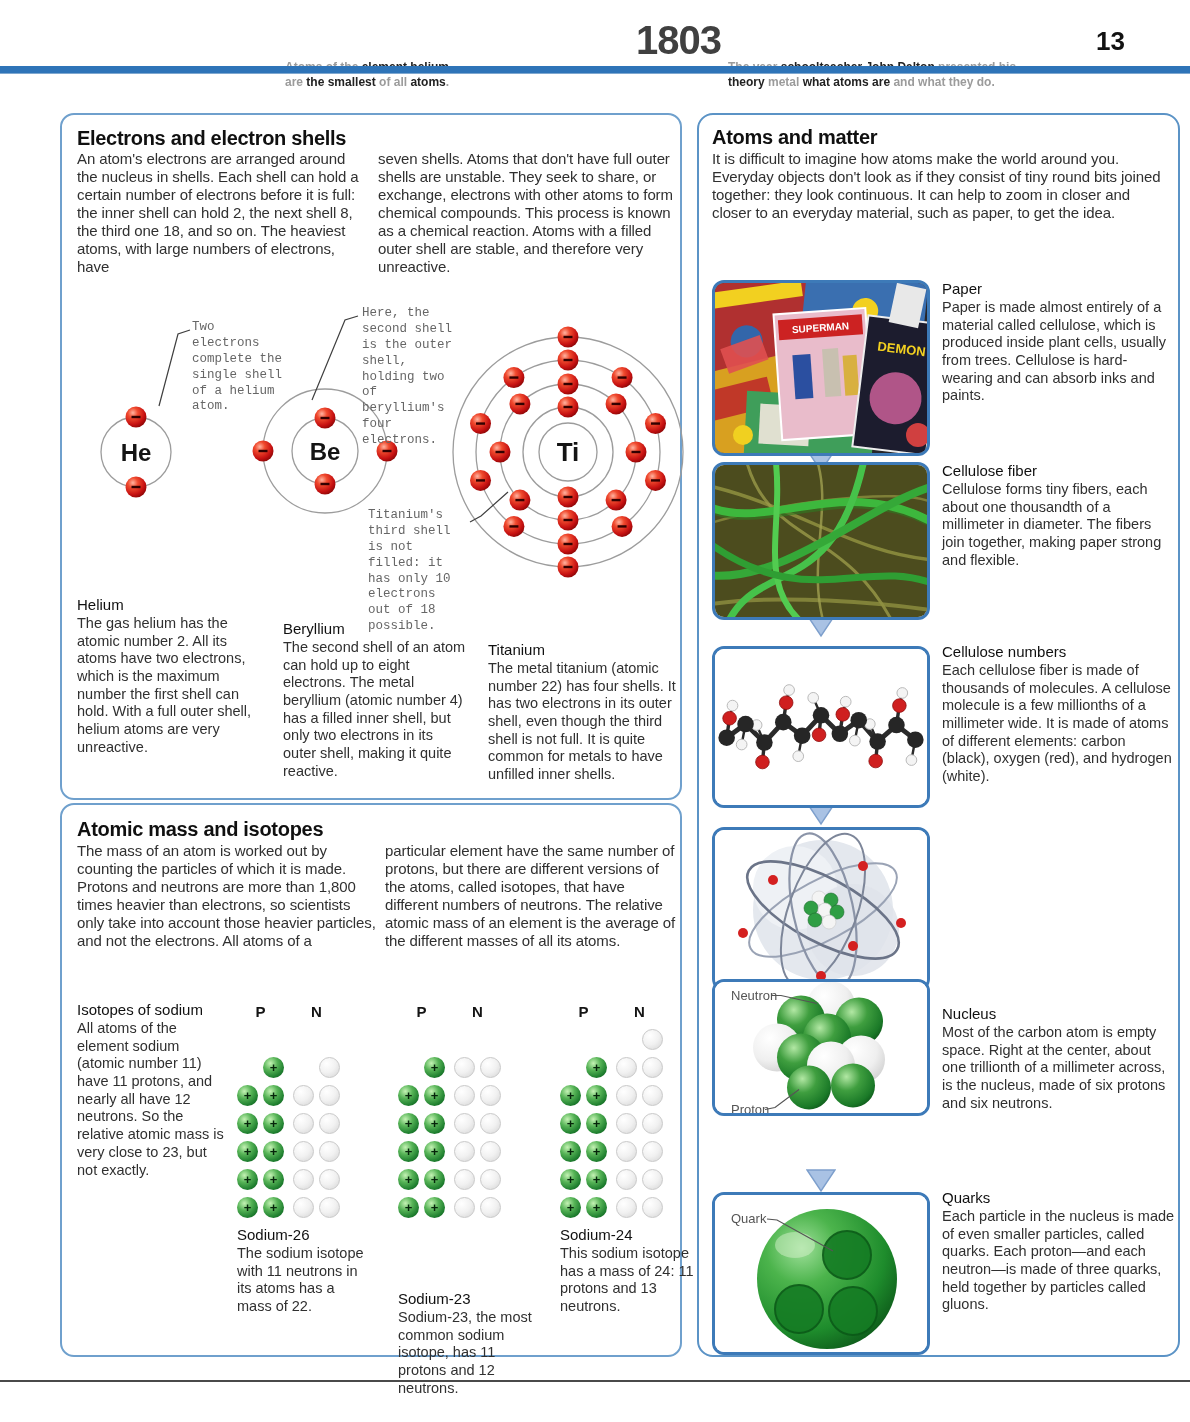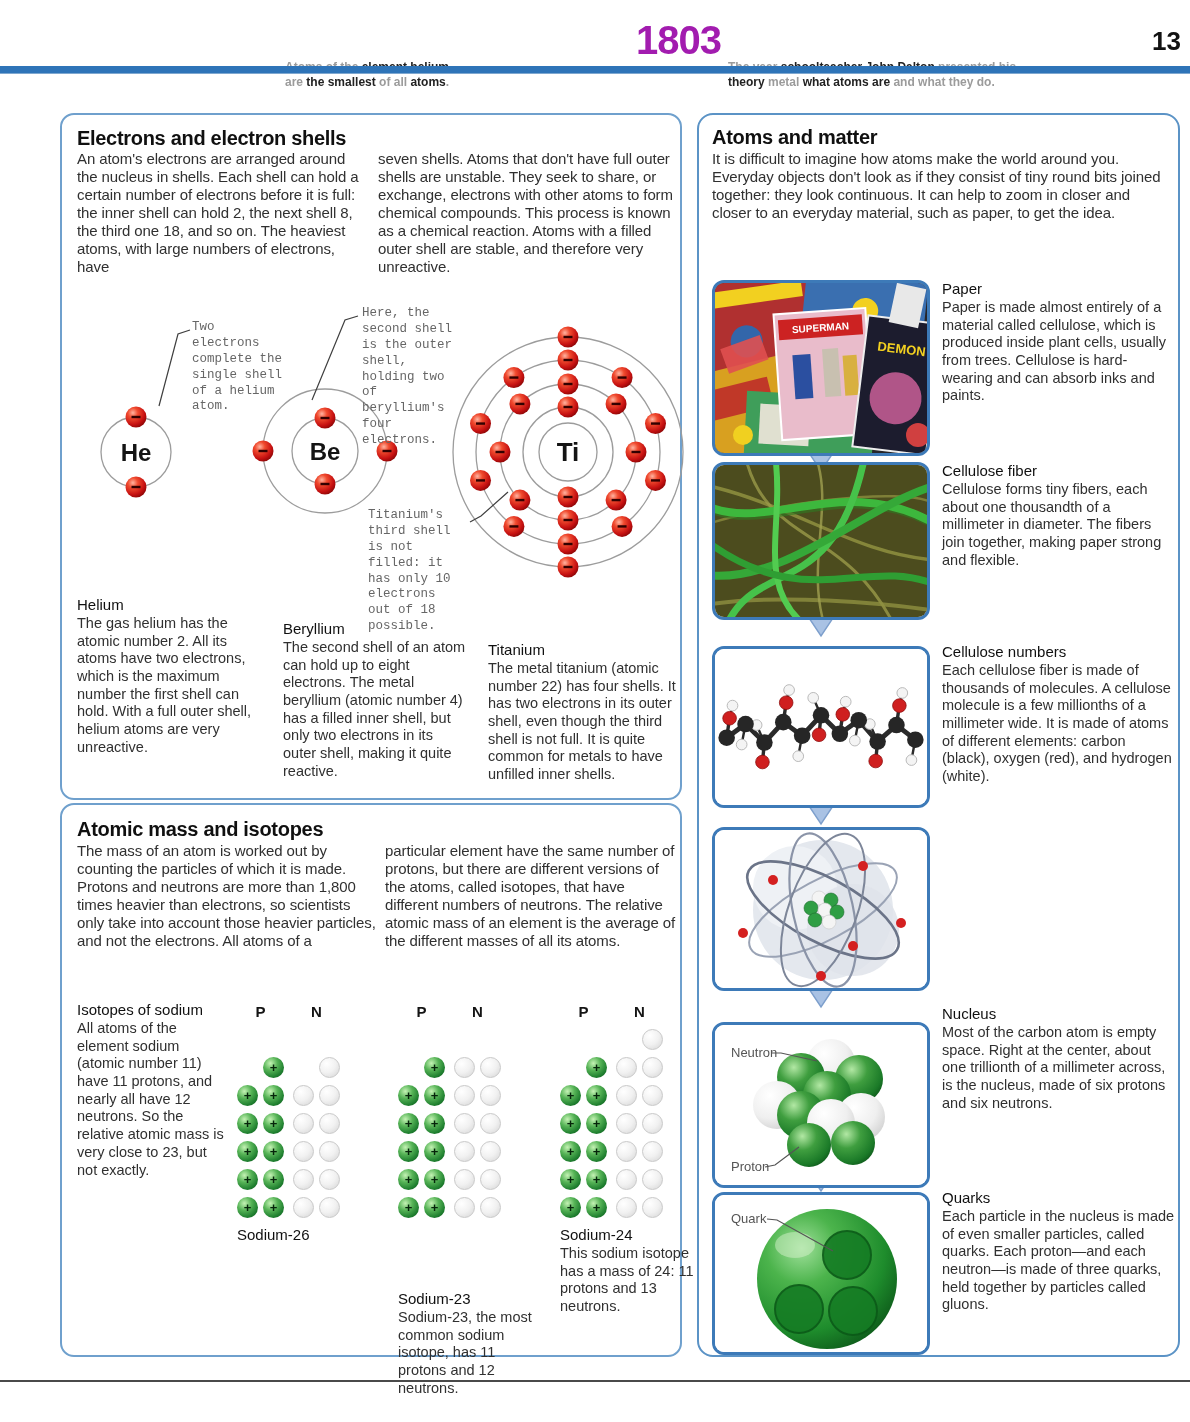--- a/index.html
+++ b/index.html
@@ -2,21 +2,21 @@
 <html><head>
 <meta charset="utf-8">
 <style>
   html,body{margin:0;padding:0;background:#ffffff;}
   #page{position:relative;width:1190px;height:1422px;background:#fff;overflow:hidden;
         font-family:"Liberation Sans",sans-serif;color:#2e2e2e;}
   .abs{position:absolute;}
   
   .hdr-blurb{font-size:12px;line-height:1.28;font-weight:700;color:#9b9b9b;margin-top:36px;}
   .hdr-blurb .seg-b{color:#222;}
-  .year-big{font-size:40px;font-weight:700;color:#a21caf;letter-spacing:-1px;}
+  .year-big{font-size:40px;font-weight:700;color:#404040;letter-spacing:-1px;}
   .page-num{font-size:26px;font-weight:700;color:#121212;}
   .blue-bar{left:0;top:66px;width:1190px;height:7px;background:#2e74b8;border-bottom:1px solid #7fa8d0;}
   .bottom-rule{left:0;top:1380px;width:1190px;height:2px;background:#4a4a4a;}
   
   .sec-box{border:2px solid #6fa0cd;border-radius:14px;background:#fff;box-sizing:border-box;}
   .rc-box{border:2px solid #5b93c6;border-radius:16px;background:#fff;box-sizing:border-box;}
   .sec-title{font-size:20px;font-weight:700;color:#101010;letter-spacing:-0.3px;}
   .body-text{font-size:15px;line-height:1.2;color:#303030;letter-spacing:-0.1px;}
   .cap-title{font-size:15px;font-weight:400;color:#101010;margin-bottom:2px;}
   .cap-body{font-size:14.5px;line-height:1.22;color:#303030;}
@@ -43,21 +43,21 @@
   svg text{font-family:"Liberation Sans",sans-serif;}
 </style>
 </head>
 <body>
 
 <div id="page">
 
   <div class="abs hdr-blurb" style="left:285px;top:24px;width:182px"><span>Atoms of the </span><span class="seg-b">element helium</span><span> are </span><span class="seg-b">the smallest</span><span> of all </span><span class="seg-b">atoms</span><span>.</span></div>
   <div class="abs year-big" style="left:636px;top:18px">1803</div>
   <div class="abs hdr-blurb" style="left:728px;top:24px;width:306px"><span>The year </span><span class="seg-b">schoolteacher John Dalton</span><span> presented his </span><span class="seg-b">theory</span><span> metal </span><span class="seg-b">what atoms are</span><span> and what they do.</span></div>
-  <div class="abs page-num" style="left:1152px;top:26px">13</div>
+  <div class="abs page-num" style="left:1096px;top:26px">13</div>
   <div class="abs blue-bar"></div>
 
   <div class="abs sec-box" style="left:60px;top:113px;width:622px;height:687px"></div>
   <div class="abs sec-title" style="left:77px;top:127px">Electrons and electron shells</div>
   <div class="abs body-text" style="left:77px;top:150px;width:292px">An atom's electrons are arranged around the nucleus in shells. Each shell can hold a certain number of electrons before it is full: the inner shell can hold 2, the next shell 8, the third one 18, and so on. The heaviest atoms, with large numbers of electrons, have</div>
   <div class="abs body-text" style="left:378px;top:150px;width:298px">seven shells. Atoms that don't have full outer shells are unstable. They seek to share, or exchange, electrons with other atoms to form chemical compounds. This process is known as a chemical reaction. Atoms with a filled outer shell are stable, and therefore very unreactive.</div>
 
   <svg id="atom-he" class="abs" style="left:76px;top:390px" width="120" height="124" viewBox="0 0 120 124">
       <defs>
         <radialGradient id="eg-He" cx="35%" cy="30%" r="80%">
@@ -509,20 +509,21 @@
           <div class="iso-cell">
             <div class="sphere neutron"></div>
             <div class="sphere neutron"></div>
           </div>
         </div>
       </div>
     </div>
 
   <div class="abs" style="left:237px;top:1226px;width:128px">
     <div class="cap-title">Sodium-26</div>
+    <div class="cap-body">The sodium isotope with 11 neutrons in its atoms has a mass of 22.</div>
   </div>
   <div class="abs" style="left:398px;top:1290px;width:140px">
     <div class="cap-title">Sodium-23</div>
     <div class="cap-body">Sodium-23, the most common sodium isotope, has 11 protons and 12 neutrons.</div>
   </div>
   <div class="abs" style="left:560px;top:1226px;width:140px">
     <div class="cap-title">Sodium-24</div>
     <div class="cap-body">This sodium isotope has a mass of 24: 11 protons and 13 neutrons.</div>
   </div>
 
@@ -699,21 +700,21 @@
         <circle cx="148" cy="36" r="5"></circle>
           <circle cx="58" cy="50" r="5"></circle>
           <circle cx="28" cy="103" r="5"></circle>
         <circle cx="106" cy="146" r="5"></circle>
           <circle cx="186" cy="93" r="5"></circle>
           <circle cx="138" cy="116" r="5"></circle>
       </g>
     </svg>
   </div>
 
-  <div class="img-box" style="top:1022px;height:166px">
+  <div class="img-box" style="top:979px;height:137px">
     <svg viewBox="0 0 212 160" preserveAspectRatio="xMidYMid slice">
       <defs>
         <radialGradient id="ngG" cx="35%" cy="30%" r="80%">
           <stop offset="0%" stop-color="#b2e8a4"></stop>
             <stop offset="40%" stop-color="#3f9e3f"></stop>
           <stop offset="80%" stop-color="#1b7a28"></stop>
             <stop offset="100%" stop-color="#0c5218"></stop>
         </radialGradient>
         <radialGradient id="ngW" cx="35%" cy="30%" r="80%">
           <stop offset="0%" stop-color="#ffffff"></stop>

